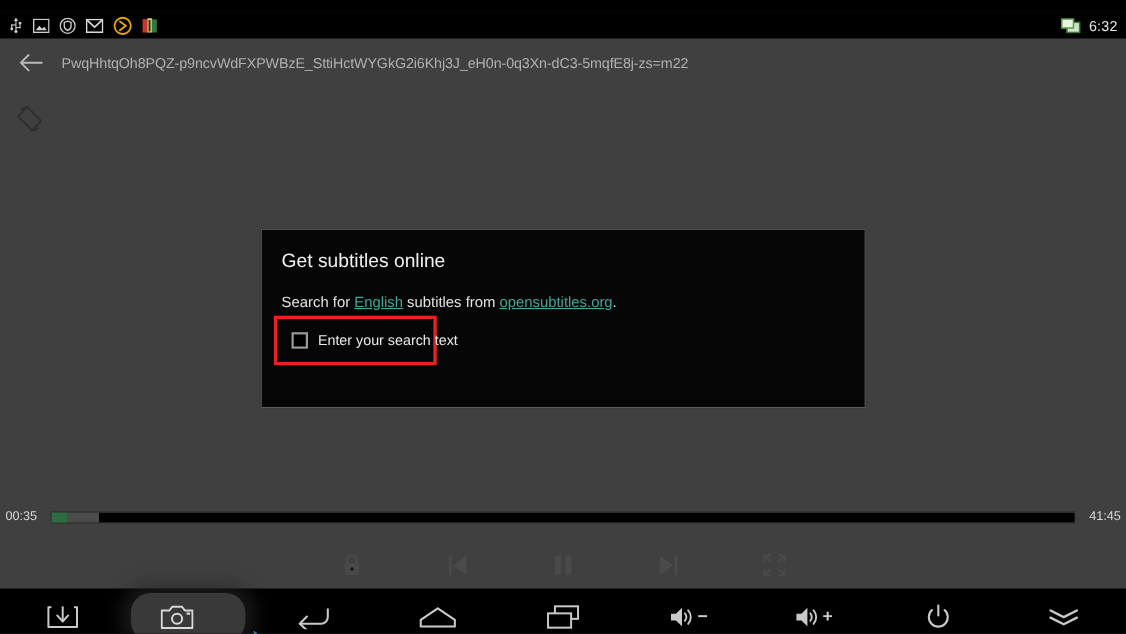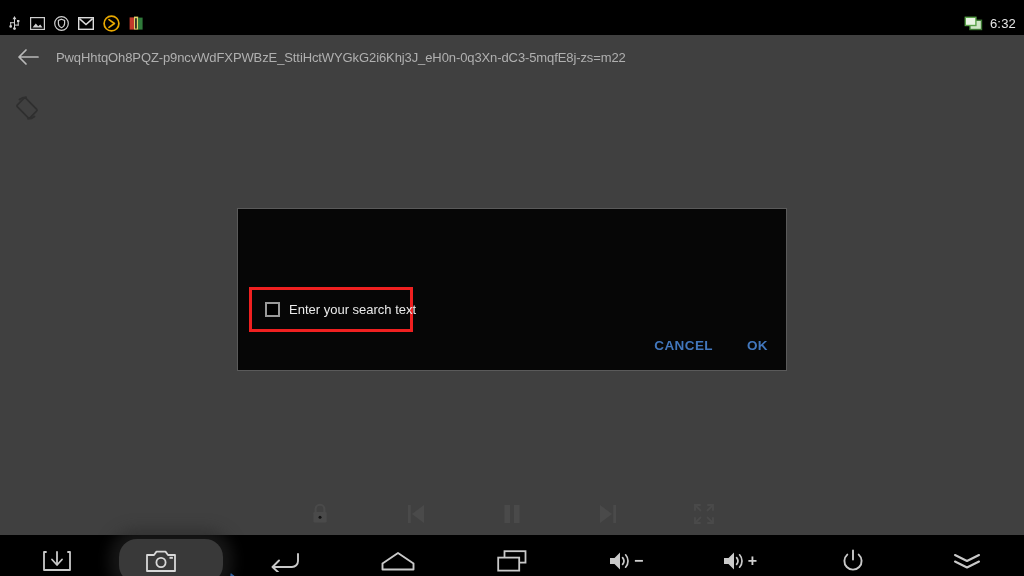--- a/index.html
+++ b/index.html
@@ -49,21 +49,21 @@
 
   
   .dialog {
     position: absolute; left: 237px; top: 197px; width: 550px; height: 163px;
     background: #060606; border: 1px solid #5a5a5a;
   }
   .dlg-title { color: #f0f0f0; font-size: 17.5px; margin: 18px 0 0 18px; font-weight: normal; }
   .dlg-body { color: #e3e3e3; font-size: 13.5px; margin: 19px 0 0 18px; }
   .dlg-link { color: #3fa99a; text-decoration: underline; }
   .chk-row {
-    position: absolute; left: 11px; top: 78px; width: 164px; height: 45px;
+    position: absolute; left: 11px; top: 78px; width: 148px; height: 45px;
     border: 3px solid #ef2020; display: flex; align-items: center;
   }
   .chkbox { width: 15px; height: 15px; border: 2px solid #9a9a9a; background: #000;
             margin-left: 13px; flex: none; }
   .chk-label { color: #eaeaea; font-size: 13px; margin-left: 9px; white-space: nowrap; }
   .dlg-actions {
     position: absolute; right: 14px; bottom: 12px; display: flex; align-items: center; gap: 26px;
   }
   .dlg-btn { color: #4277bd; font-size: 13.5px; font-weight: bold; letter-spacing: .4px;
              background: none; border: none; cursor: pointer; font-family: inherit; padding: 5px 4px; }
@@ -175,30 +175,38 @@
     <svg width="30" height="30" viewBox="0 0 30 30">
       <g fill="none" stroke="#2f2f2f" stroke-width="1.8">
         <rect x="9" y="6" width="12" height="18" rx="1.5" transform="rotate(-45 15 15)"></rect>
         <path d="M7.5 6.5 A10 10 0 0 1 14 4.2" stroke-linecap="round"></path>
         <path d="M22.5 23.5 A10 10 0 0 1 16 25.8" stroke-linecap="round"></path>
       </g>
     </svg>
   </div>
 
   <div class="dialog">
+    <div class="dlg-title">Get subtitles online</div>
+    <div class="dlg-body">
+      <span>Search for </span><a class="dlg-link" href="#">English</a><span> subtitles from </span><a class="dlg-link" href="#">opensubtitles.org</a><span>.</span>
+    </div>
     <div class="chk-row">
       <span class="chkbox"></span>
       <span class="chk-label">Enter your search text</span>
     </div>
-    <div class="dlg-actions">
-      <button class="dlg-btn">CANCEL</button>
-      <button class="dlg-btn">OK</button>
-    </div>
-  </div>
-
+  </div>
+
+  <div class="seekrow">
+    <span class="time-cur">00:35</span>
+    <div class="seekbar">
+      <div class="seek-buffer" id="seek-buffer" style="width: 4.6%; background: rgb(75, 75, 75);"></div>
+      <div class="seek-played" id="seek-played" style="width: 1.5%; background: rgb(46, 107, 62);"></div>
+    </div>
+    <span class="time-tot">41:45</span>
+  </div>
 
   <div class="mediabar">
     <div class="mbtn">
       <svg width="18" height="22" viewBox="0 0 18 22">
         <path d="M4.6 9 V6.2 A4.4 4.4 0 0 1 13.4 6.2 V9" fill="none" stroke="#4a4a4a" stroke-width="2.1"></path>
         <rect x="2.4" y="9" width="13.2" height="10.4" rx="1.2" fill="#4a4a4a"></rect>
         <circle cx="9" cy="14.2" r="1.5" fill="#111"></circle>
       </svg>
     </div>
     <div class="mbtn">

